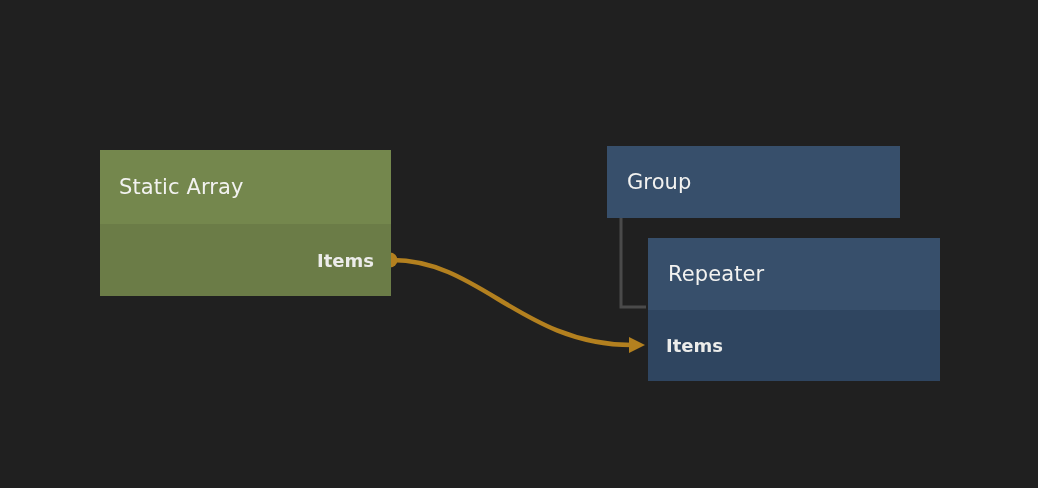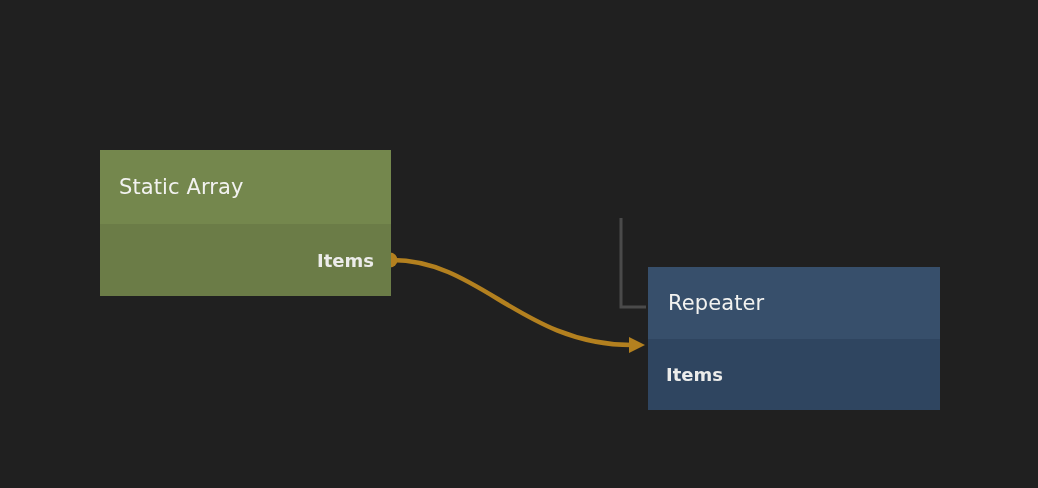--- a/index.html
+++ b/index.html
@@ -91,21 +91,20 @@
   #node-repeater {
     left: 640px;
     top: 238px;
     width: 300px;
     height: 143px;
   }
   #node-repeater .node-header {
     height: 72px;
     background: #374f6b;
     padding-left: 20px;
-    margin-top: 29px;
   }
   #node-repeater .node-body {
     height: 71px;
     background: #2f4560;
   }
 
   
   #tree-elbow {
     position: absolute;
     left: 614px;
@@ -140,20 +139,25 @@
     <div class="node-header">
       <span class="node-title">Static Array</span>
     </div>
     <div class="node-body">
       <div class="port-row out">
         <span class="port-label">Items</span>
       </div>
     </div>
   </div>
 
+  <div class="node" id="node-group">
+    <div class="node-header">
+      <span class="node-title">Group</span>
+    </div>
+  </div>
 
   <svg id="tree-elbow" viewBox="0 0 40 95" xmlns="http://www.w3.org/2000/svg">
     <path d="M 7 0 L 7 89 L 32 89" fill="none" stroke="#4a4a4a" stroke-width="3"></path>
   </svg>
 
   <div class="node" id="node-repeater">
     <div class="node-header">
       <span class="node-title">Repeater</span>
     </div>
     <div class="node-body">

